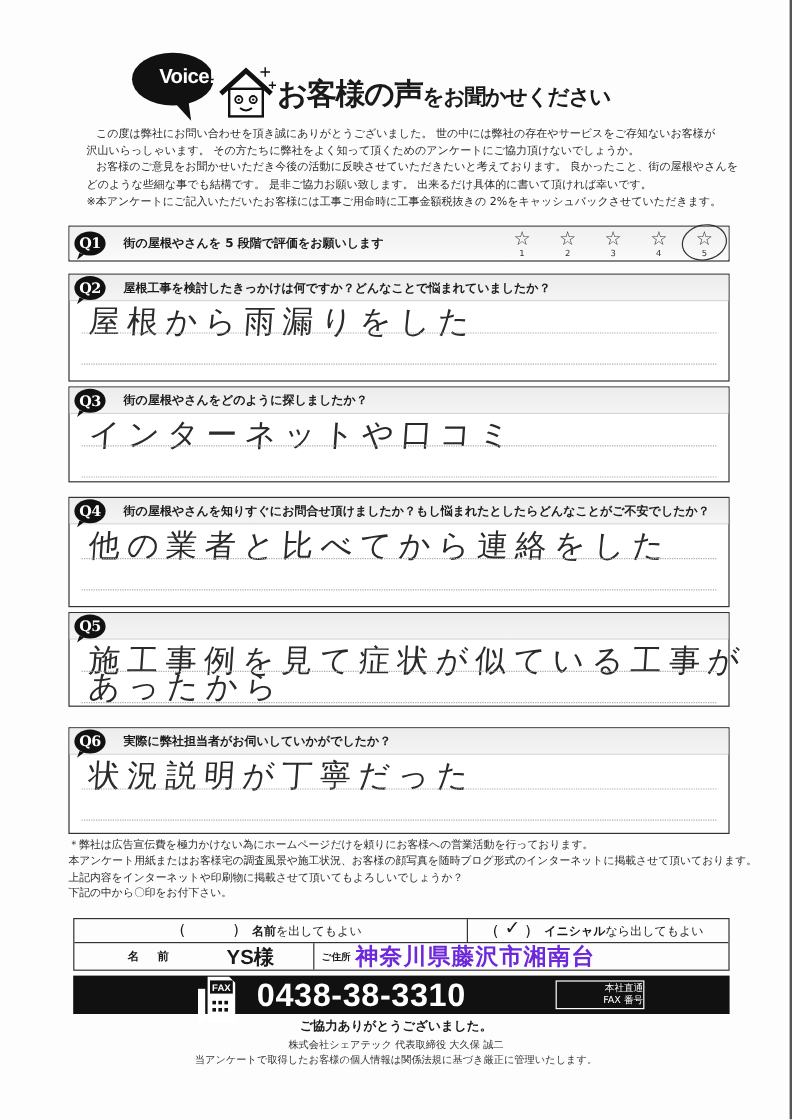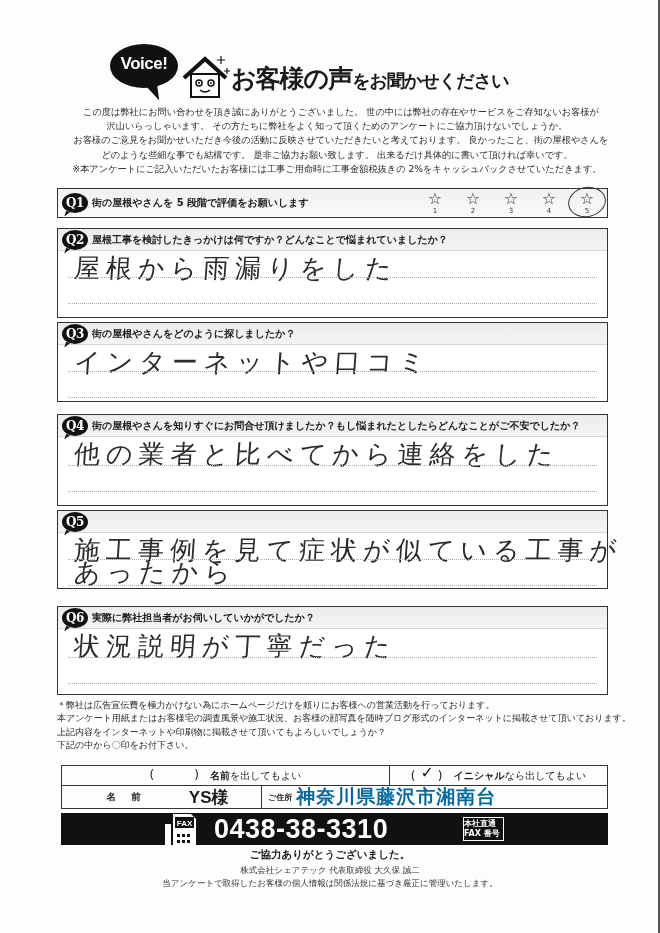--- a/index.html
+++ b/index.html
@@ -5,32 +5,32 @@
   * { box-sizing: border-box; margin: 0; padding: 0; }
   html, body { width: 660px; height: 933px; background: #fdfdfd; overflow: hidden; }
   body { position: relative; font-family: "DejaVu Sans", "Liberation Sans", sans-serif; color: #1a1a1a; }
 
   .right-edge { position: absolute; right: 0; top: 0; width: 2px; height: 933px; background: #555; }
 
   
   .header { position: absolute; left: 105px; top: 40px; width: 450px; height: 65px; }
   .voice-bubble { position: absolute; left: 5px; top: 4px; width: 68px; height: 44px; background: #111; border-radius: 50%; }
   .voice-bubble::after { content: ""; position: absolute; left: 36px; top: 36px; border-left: 10px solid transparent; border-right: 4px solid transparent; border-top: 22px solid #111; transform: rotate(-18deg); }
-  .voice-text { position: absolute; left: 0; top: 14px; width: 78px; text-align: center; color: #fff; font-family: "Liberation Sans", sans-serif; font-weight: bold; font-size: 17px; letter-spacing: -0.5px; }
+  .voice-text { position: absolute; left: 12px; top: 14px; width: 78px; text-align: center; color: #fff; font-family: "Liberation Sans", sans-serif; font-weight: bold; font-size: 17px; letter-spacing: -0.5px; }
   .house-icon { position: absolute; left: 76px; top: 14px; width: 50px; height: 46px; }
   .title-main { position: absolute; left: 126px; top: 22px; font-family: "DejaVu Sans", sans-serif; font-weight: bold; font-size: 25px; letter-spacing: -1px; white-space: nowrap; }
   .title-main .small { font-size: 18px; }
 
   
-  .intro { position: absolute; left: 57px; top: 105px; width: 560px; font-size: 9.2px; line-height: 14.2px; color: #2a2a2a; white-space: nowrap; text-align: center; }
+  .intro { position: absolute; left: 72px; top: 105px; width: 560px; font-size: 9.2px; line-height: 14.2px; color: #2a2a2a; white-space: nowrap; }
   .intro p.indent { padding-left: 8px; }
 
   
   .qbox { position: absolute; left: 57px; width: 551px; border: 1.5px solid #333; background: #fff; }
-  .qhead { position: relative; height: 22px; background: linear-gradient(#ececec, #f4f4f4); border-bottom: 1px solid #d6d6d6; display: flex; align-items: center; }
+  .qhead { position: relative; height: 22px; background: linear-gradient(#ececec, #f4f4f4); border-bottom: 1px solid #d6d6d6; display: flex; align-items: center; gap: 11px; }
   .qbadge { position: relative; width: 26px; height: 20px; margin-left: 4px; background: #111; color: #fff; border-radius: 50%; font-family: "DejaVu Serif", serif; font-weight: bold; font-size: 12px; display: flex; align-items: center; justify-content: center; letter-spacing: -0.5px; }
   .qbadge::after { content: ""; position: absolute; left: 3px; bottom: -5px; border-left: 4px solid #111; border-right: 4px solid transparent; border-top: 0; border-bottom: 6px solid transparent; transform: rotate(20deg); }
   .qtext { margin-left: 4px; font-size: 10px; font-weight: bold; color: #1a1a1a; white-space: nowrap; }
   .qbody { position: relative; }
   .dotline { position: absolute; left: 10px; right: 10px; border-top: 1px dotted #aaa; }
   .answer { position: absolute; left: 16px; font-family: "DejaVu Serif", serif; font-size: 26px; color: #2b2b2b; letter-spacing: 6px; white-space: nowrap; font-weight: 300; transform: skewX(-4deg); }
 
   
   .q1 { top: 188px; height: 30px; }
   .q1 .qhead { height: 27px; border-bottom: none; background: linear-gradient(#f0f0f0, #fafafa); }
@@ -53,27 +53,27 @@
   .consent { position: absolute; left: 61px; top: 765px; width: 547px; border: 1.5px solid #333; }
   .crow { display: flex; height: 20px; border-bottom: 1px solid #333; }
   .crow:last-child { border-bottom: none; height: 22px; }
   .ccell { display: flex; align-items: center; justify-content: center; font-size: 10px; font-weight: bold; border-right: 1px solid #333; position: relative; }
   .ccell:last-child { border-right: none; }
   .ccell .paren { font-weight: normal; font-size: 12px; margin-right: 10px; letter-spacing: 1px; }
   .check { font-size: 16px; margin: 0 4px; position: relative; top: -3px; }
   .label-sm { font-size: 9.5px; font-weight: bold; letter-spacing: 6px; }
   .name-val { font-family: "Liberation Sans", sans-serif; font-weight: bold; font-size: 17px; }
   .addr-label { font-size: 8px; margin-right: 4px; }
-  .addr-val { font-family: "DejaVu Serif", serif; font-size: 19px; letter-spacing: 1px; color: #0369a1; white-space: nowrap; }
+  .addr-val { font-family: "DejaVu Serif", serif; font-size: 19px; letter-spacing: 1px; color: #6d28d9; white-space: nowrap; }
 
   
   .faxbar { position: absolute; left: 61px; top: 813px; width: 547px; height: 32px; background: #111; }
   .fax-icon { position: absolute; left: 104px; top: -3px; width: 34px; height: 42px; }
   .fax-number { position: absolute; left: 153px; top: 1px; color: #fff; font-family: "Liberation Sans", sans-serif; font-weight: bold; font-size: 27px; letter-spacing: 0.5px; }
-  .fax-label { position: absolute; left: 402px; top: 4px; width: 41px; height: 24px; border: 1px solid #fff; color: #fff; font-size: 8px; line-height: 10px; text-align: left; padding-top: 1px; font-weight: bold; }
+  .fax-label { position: absolute; left: 402px; top: 4px; width: 74px; height: 24px; border: 1px solid #fff; color: #fff; font-size: 8px; line-height: 10px; text-align: right; padding-top: 1px; }
 
   
   .thanks { position: absolute; left: 0; width: 660px; top: 848px; text-align: center; font-size: 10.5px; font-weight: bold; }
   .company { position: absolute; left: 0; width: 660px; top: 865px; text-align: center; font-size: 8.5px; color: #333; }
   .privacy { position: absolute; left: 0; width: 660px; top: 878px; text-align: center; font-size: 8.5px; color: #333; }
 </style>
 </head>
 <body>
 
 <div class="right-edge"></div>

